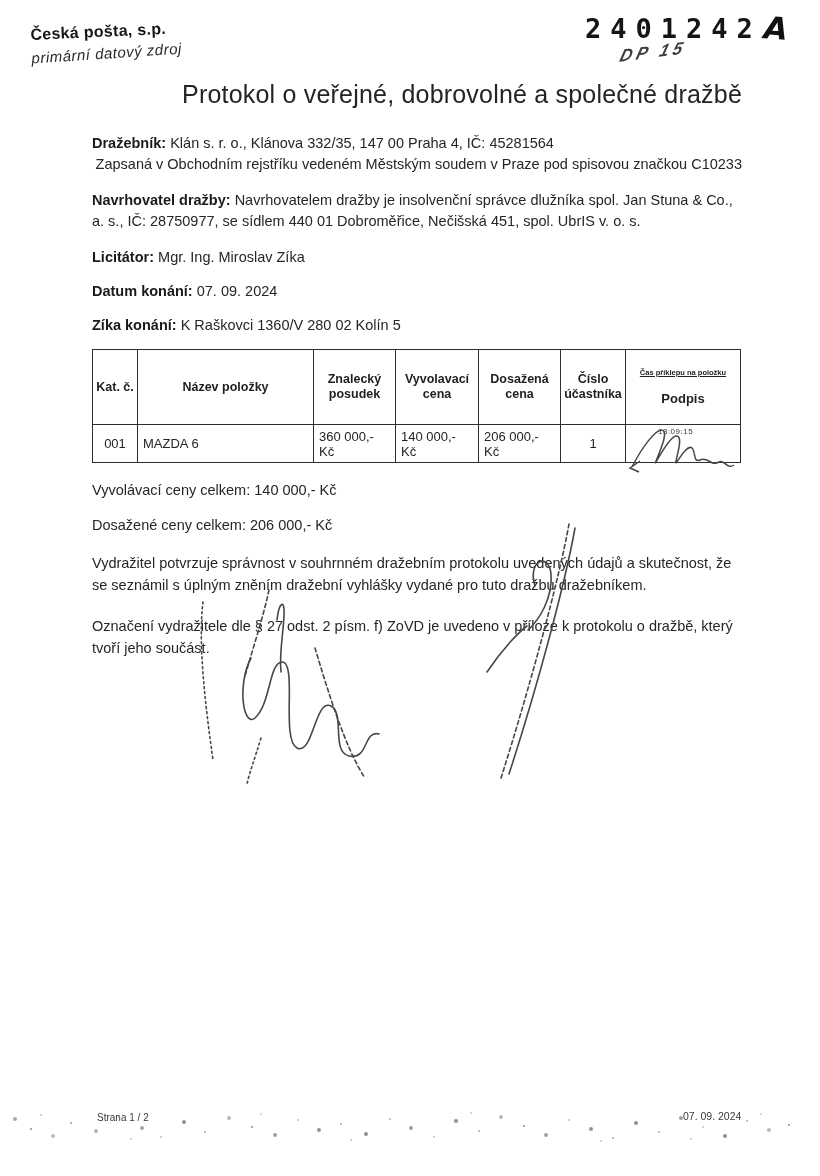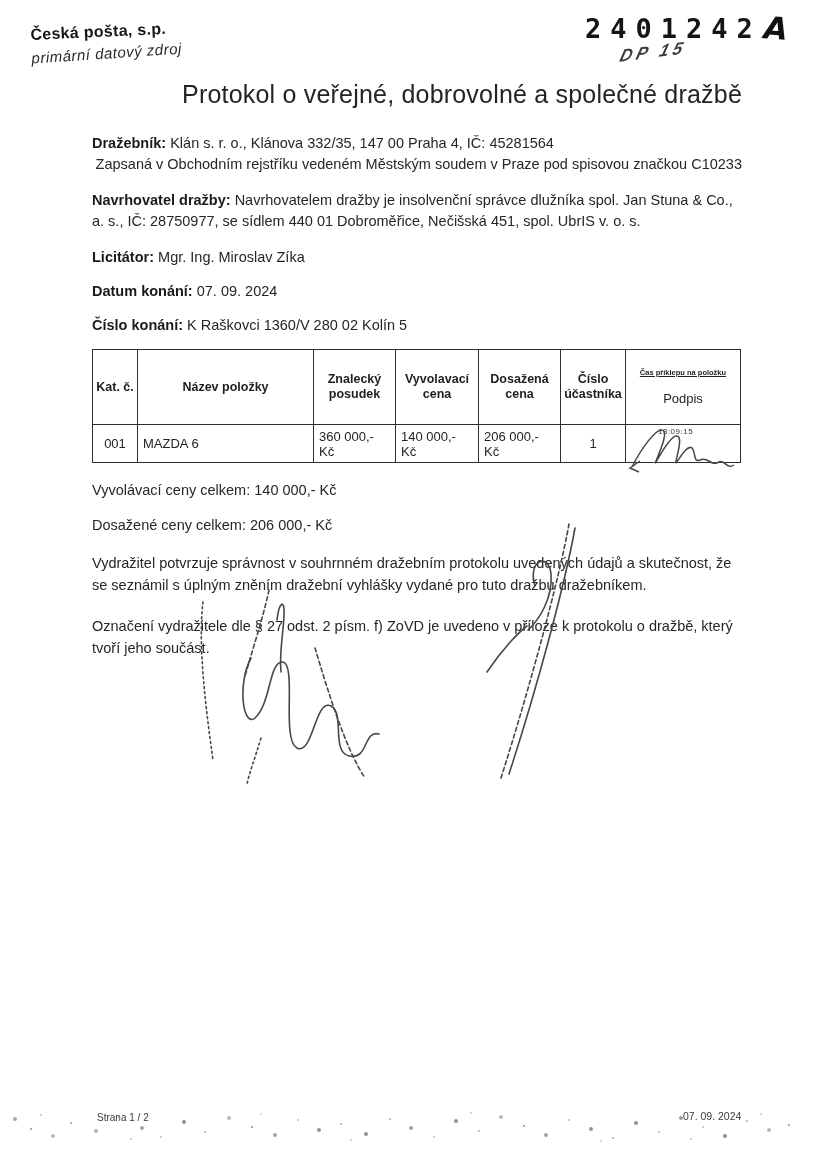--- a/index.html
+++ b/index.html
@@ -31,21 +31,21 @@
   .field .l2 { display:block;text-align:right; }
   .mb-sm { margin-bottom:13px; }
 
   
   table.lots { border-collapse:collapse; width:648px; margin-top:4px; table-layout:fixed; }
   table.lots th, table.lots td { border:1.6px solid #2e2e2e; }
   table.lots th { font-size:12.5px; font-weight:bold; color:#1f1f1f; text-align:center; padding:3px 2px; line-height:15px; white-space:pre-line; }
   table.lots td { font-size:13px; color:#242424; padding:3px 5px; height:38px; }
   .td-center { text-align:center; }
   .th-sig-small { display:block; font-size:7.5px; font-weight:bold; line-height:9px;text-decoration:underline; }
-  .th-sig-big { display:block; font-size:13px; font-weight:normal; line-height:14px; }
+  .th-sig-big { display:block; font-size:13px; font-weight:bold; line-height:14px; }
   .sig-cell { position:relative; overflow:visible; }
   .sig-time { position:absolute; top:2px; left:32px; font-size:8px; color:#3a3a3a; letter-spacing:.5px; }
   .sig-cell svg { position:absolute; left:0; top:-4px; overflow:visible; }
 
   
   .totals { font-size:14.5px; margin-top:19px; color:#262626; }
   .para { font-size:14.5px; line-height:22px; margin-top:19px; color:#262626; }
 
   
   .sig-row { position:relative; margin-top:26px; height:30px; font-size:14.5px; color:#262626; }
@@ -115,21 +115,21 @@
       <b>Licitátor:</b>
       <span>Mgr. Ing. Miroslav Zíka</span>
     </p>
 
     <p class="field mb-sm">
       <b>Datum konání:</b>
       <span>07. 09. 2024</span>
     </p>
 
     <p class="field mb-sm">
-      <b>Číslo konání:</b>
+      <b>Zíka konání:</b>
       <span>K Raškovci 1360/V 280 02 Kolín 5</span>
     </p>
 
     <table class="lots">
       <colgroup>
         <col style="width:45px">
           <col style="width:176px">
           <col style="width:82px">
         <col style="width:83px">
           <col style="width:82px">

